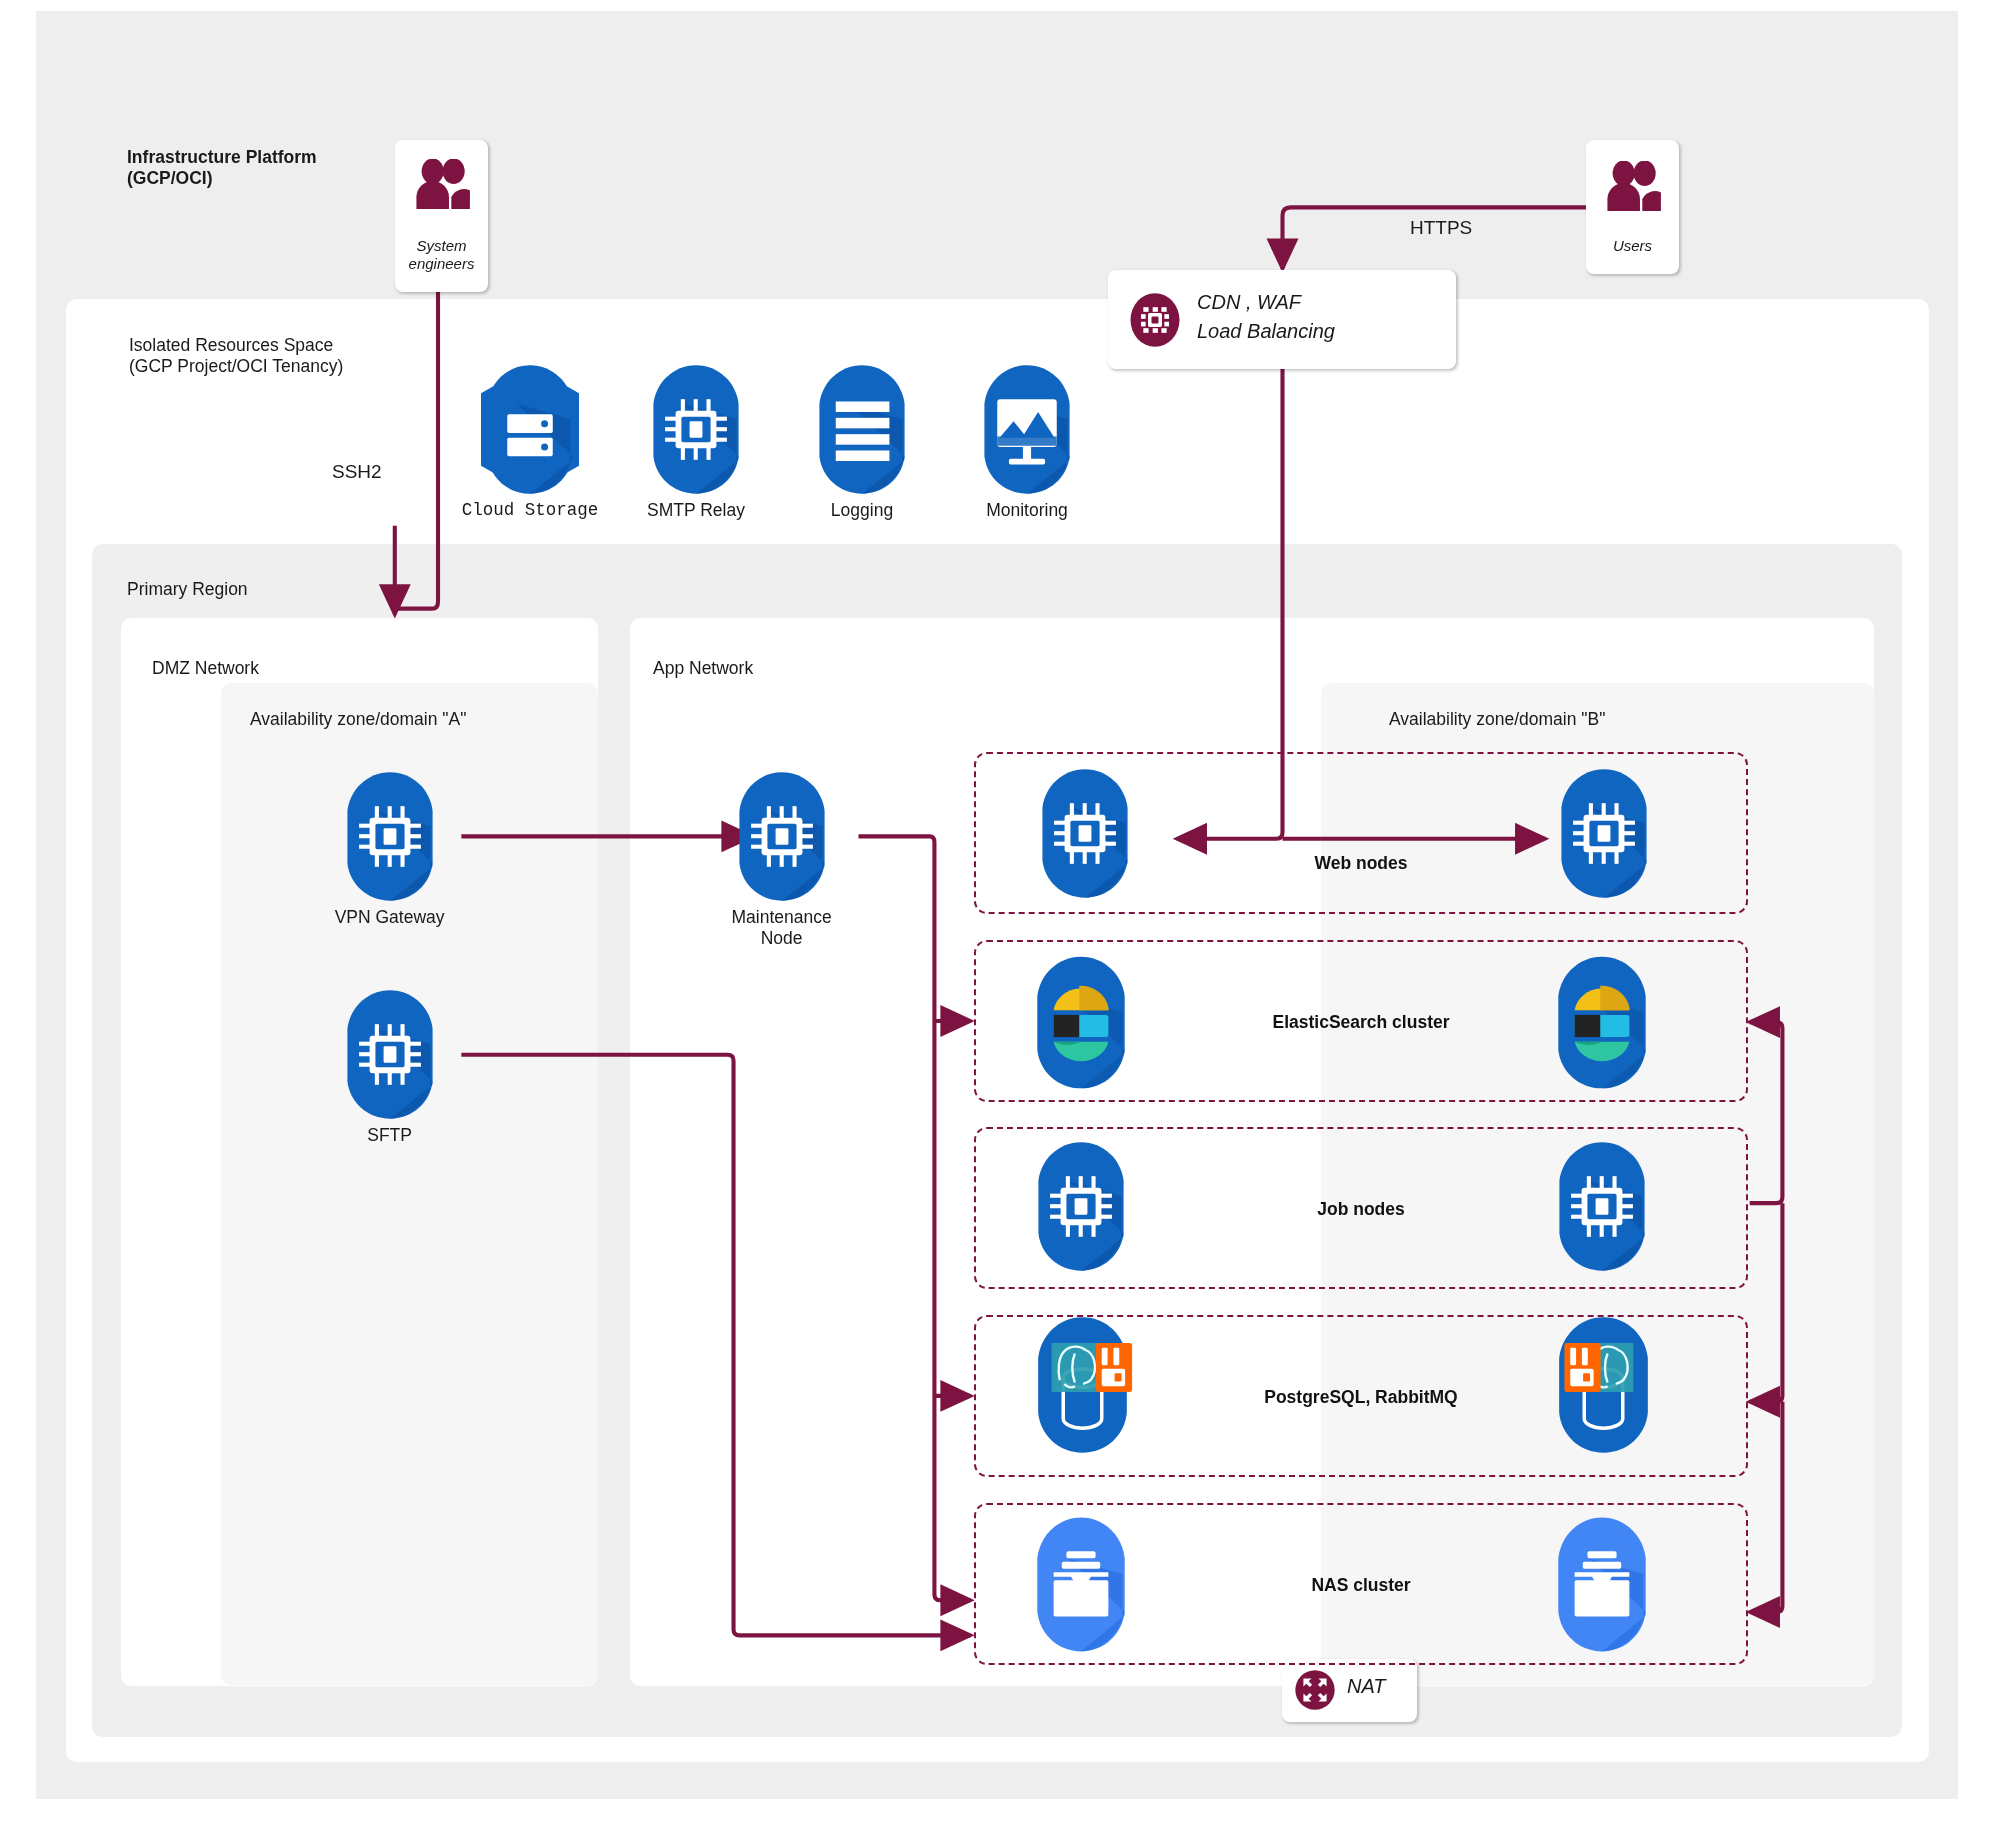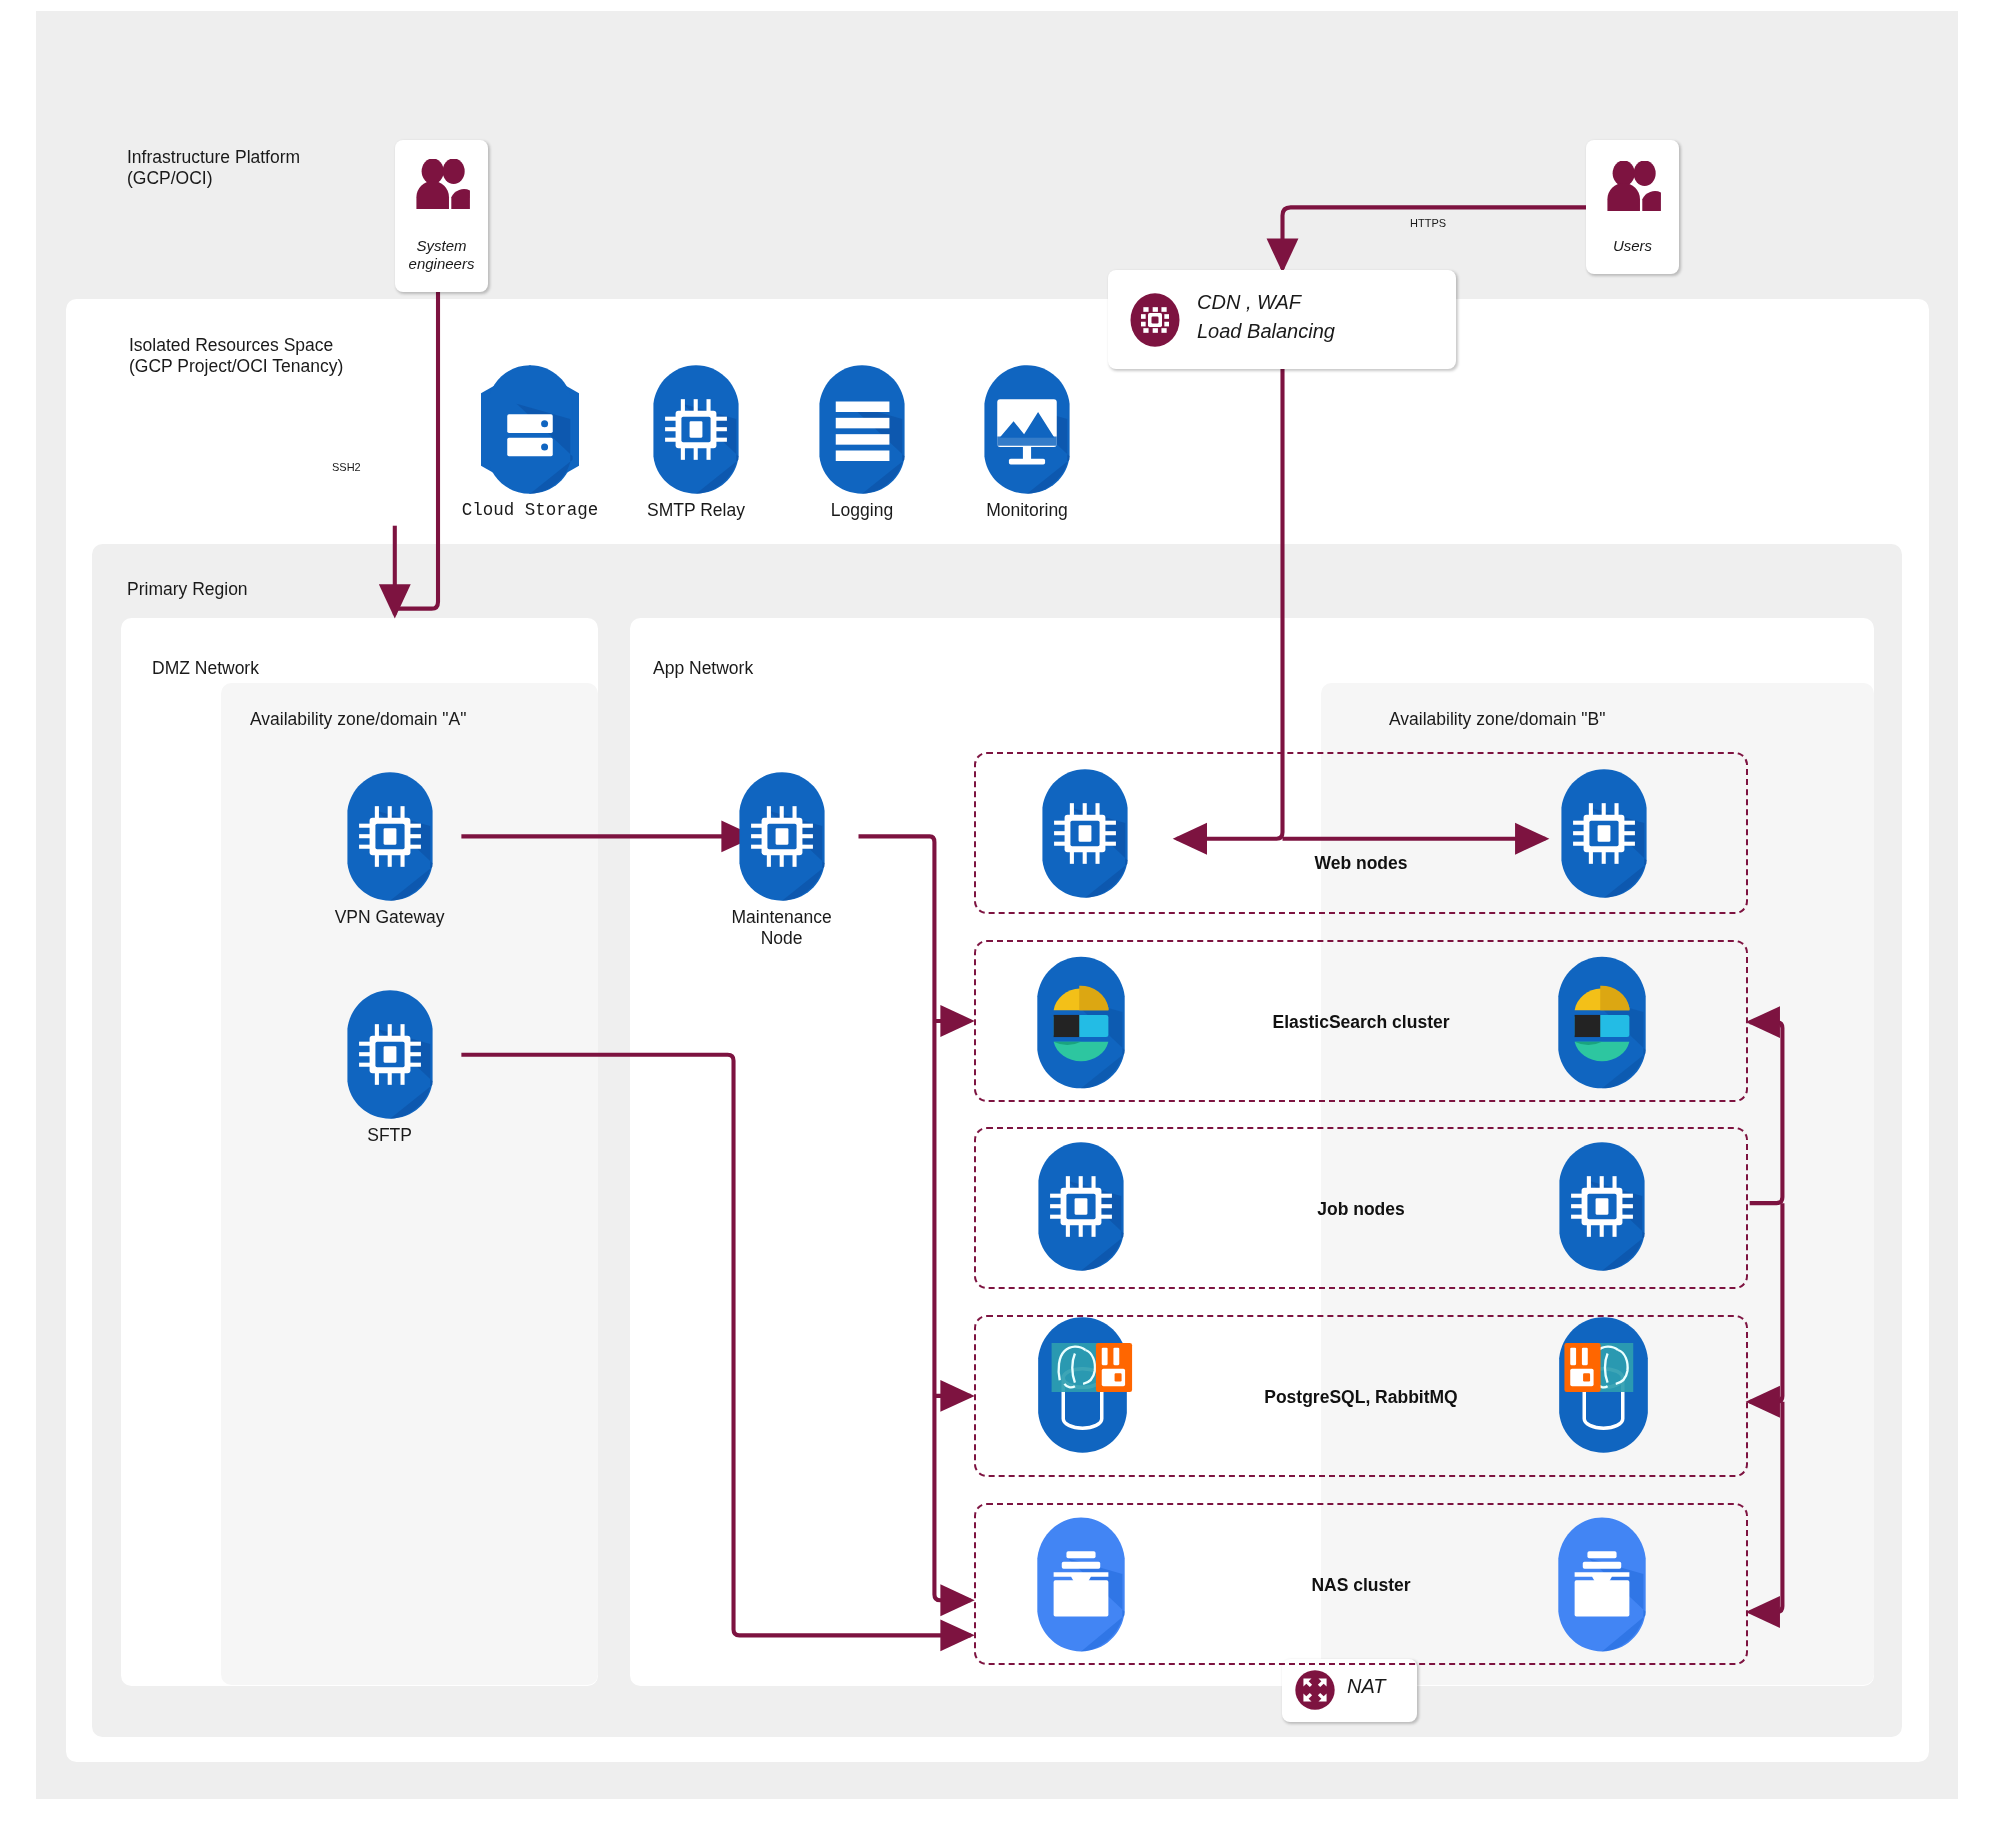--- a/index.html
+++ b/index.html
@@ -75,21 +75,21 @@
   .cluster {
     position:absolute; border:2.3px dashed #7d1340; border-radius:13px;
   }
   .cluster-label {
     position:absolute; text-align:center; font-size:17.5px; font-weight:bold;
     color:#111111; white-space:nowrap;
   }
 
   
   .edge-label {
-    position:absolute; font-size:11px; color:#1a1a1a; white-space:nowrap;
+    position:absolute; font-size:19px; color:#1a1a1a; white-space:nowrap;
   }
 
   svg.wires { position:absolute; left:0; top:0; width:1995px; height:1841px; pointer-events:none; }
 </style>
 </head>
 <body>
 
 <div id="page">
 
   <div id="canvas"></div>
@@ -114,21 +114,21 @@
 
   <div class="zone lgrey" style="left:221px; top:683px; width:377px; height:1002px;">
     <div class="zone-label" style="left:29px; top:26px;">Availability zone/domain "A"</div>
   </div>
 
   <div class="zone lgrey" style="left:1321px; top:683px; width:553px; height:1002px;">
     <div class="zone-label" style="left:68px; top:26px;">Availability zone/domain "B"</div>
   </div>
 
   <div class="zone" style="left:127px; top:147px; width:374px; height:58px;">
-    <div class="zone-label" style="left:0; top:0; white-space:pre-line;"><span>Infrastructure Platform
+    <div class="zone-label" style="left:0; top:0; white-space:pre-line;font-weight:bold;"><span>Infrastructure Platform
 (GCP/OCI)</span></div>
   </div>
 
   <svg class="wires" viewBox="0 0 3416 3152">
     <defs>
       <marker id="arrow" markerWidth="9" markerHeight="9" refX="7.4" refY="4.5" orient="auto" markerUnits="strokeWidth">
         <path d="M0,0.6 L8.4,4.5 L0,8.4 z" fill="#7d1340"></path>
       </marker>
     </defs>
     <g fill="none" stroke="#7d1340" stroke-width="7" stroke-linecap="butt" stroke-linejoin="round">

